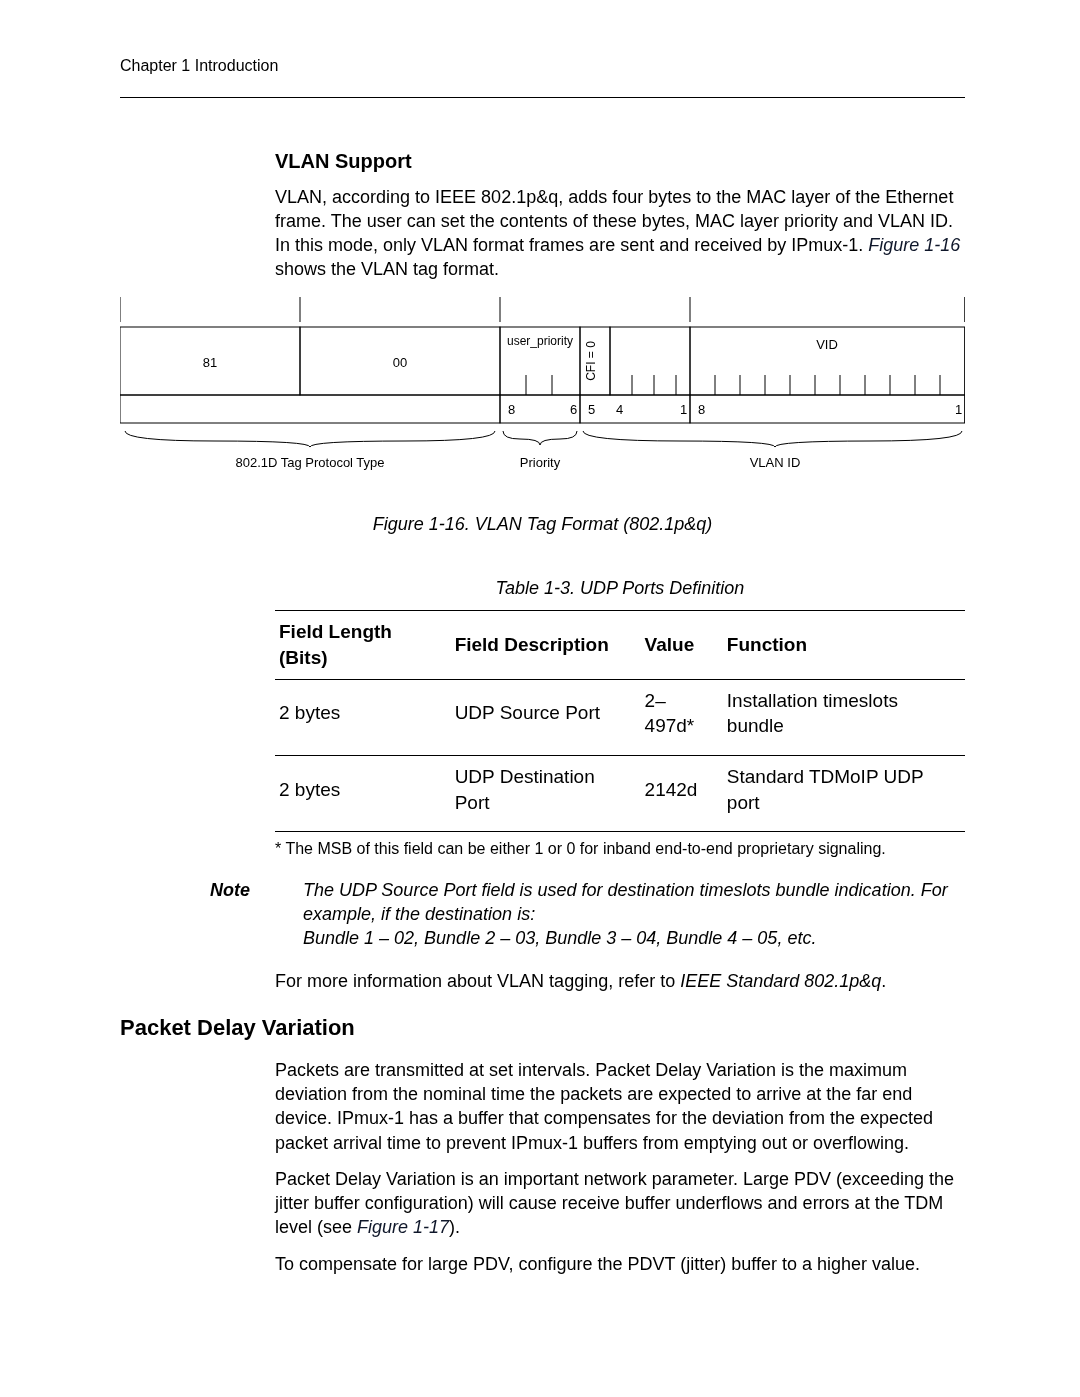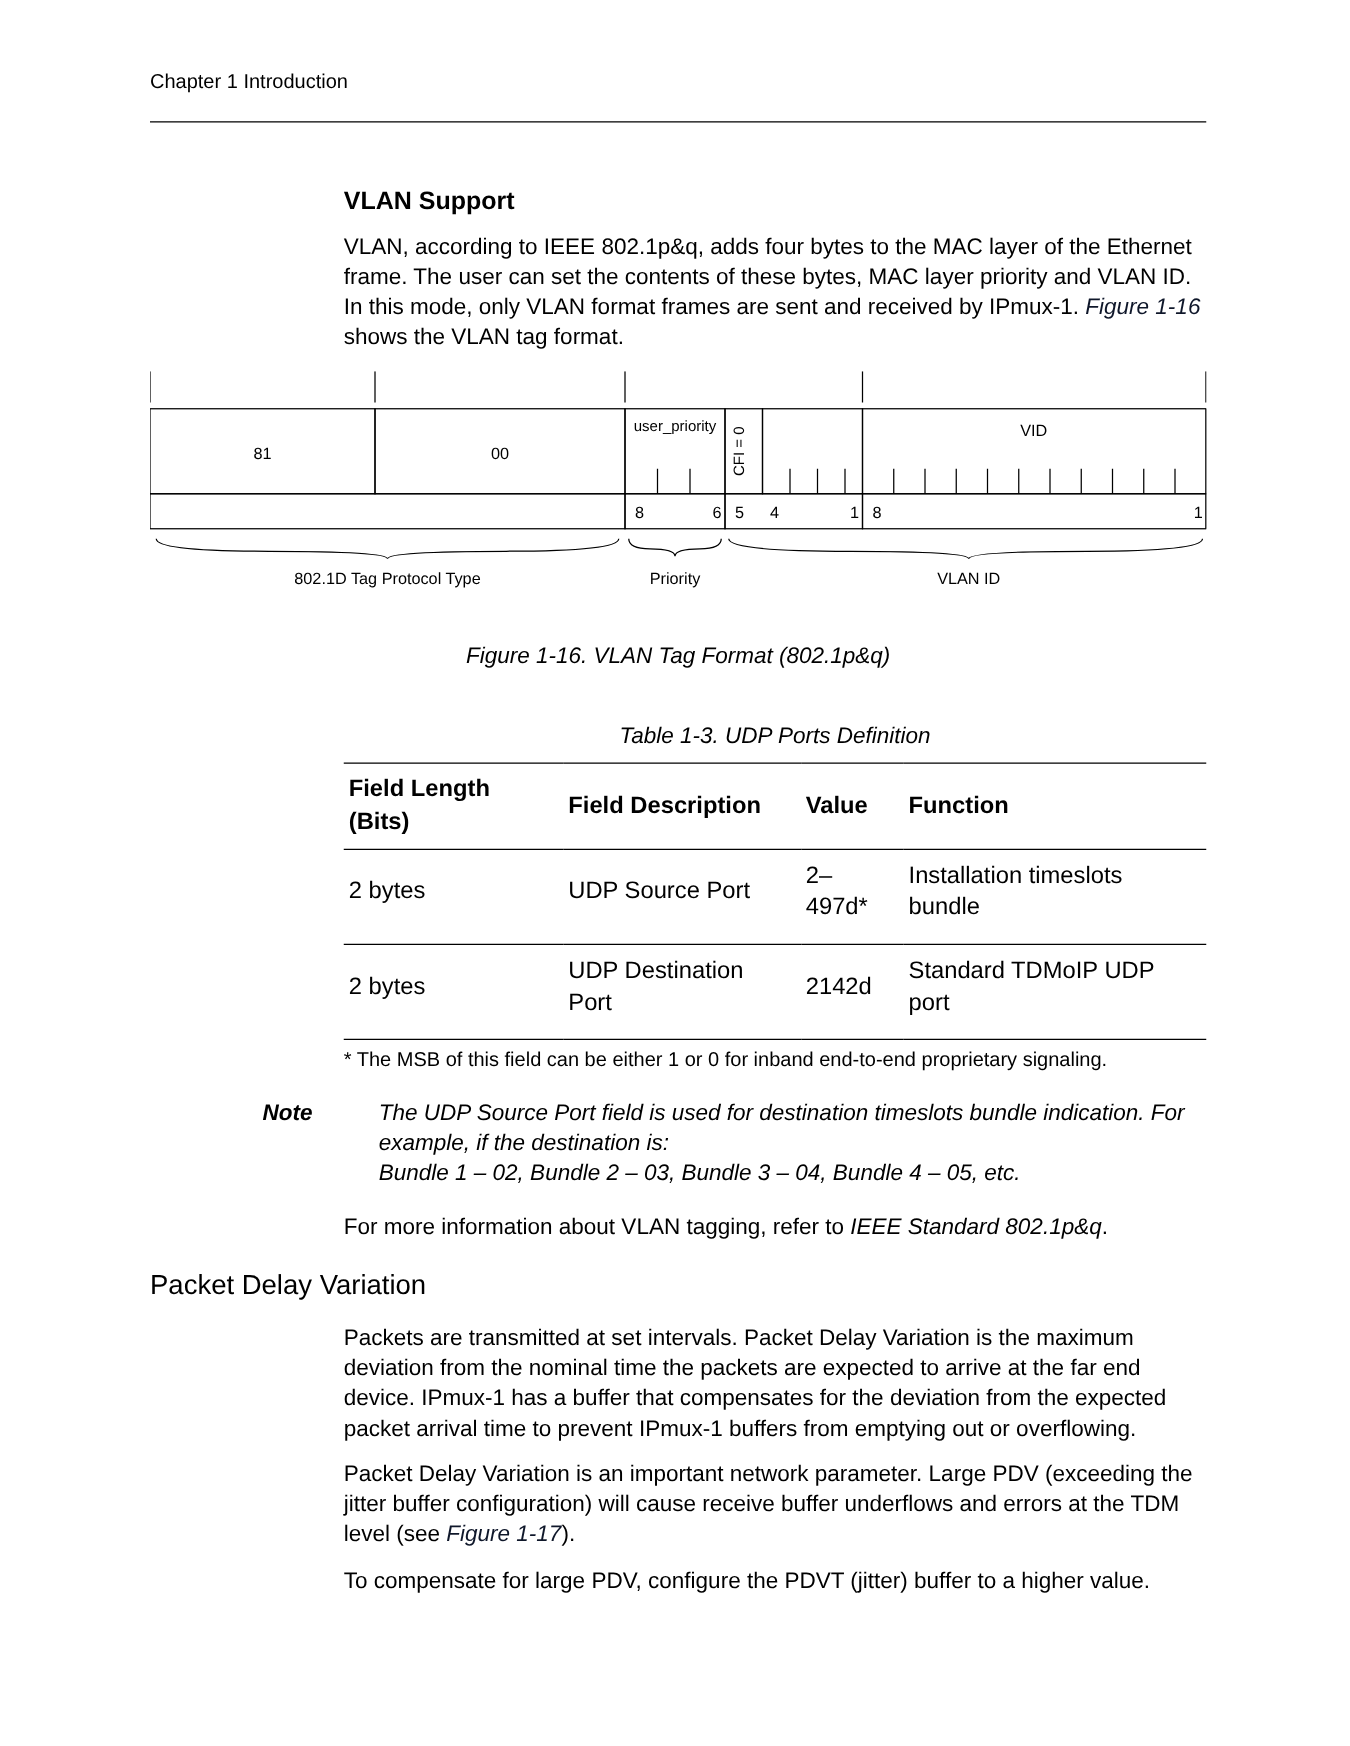--- a/index.html
+++ b/index.html
@@ -15,21 +15,21 @@
   }
   .top-row { display: flex; justify-content: space-between; font-size: 16px; padding-bottom: 20px; border-bottom: 1.5px solid #000; }
   .top-left { }
   .top-right { }
   .top-right .bold { font-weight: 700; }
   .content { padding-top: 50px; }
 
   .indent { margin-left: 155px; }
 
   h3.section { font-weight: 700; font-size: 20px; margin-bottom: 10px; }
-  h3.packet-title { font-weight: 400; font-size: 22px; margin: 20px 0 15px 0; }
+  h3.packet-title { font-weight: 700; font-size: 22px; margin: 20px 0 15px 0; }
 
   p.body { margin-bottom: 12px; }
   .figref { color: #0f172a; font-style: italic; }
 
   .fig-caption { text-align: center; font-style: italic; margin: 25px 0 40px; }
   .tbl-caption { text-align: center; font-style: italic; margin: 15px 0 10px; }
 
   
   .vlan-diagram { margin: 15px 0 10px 0; }
   .vlan-diagram svg { display: block; width: 100%; }

